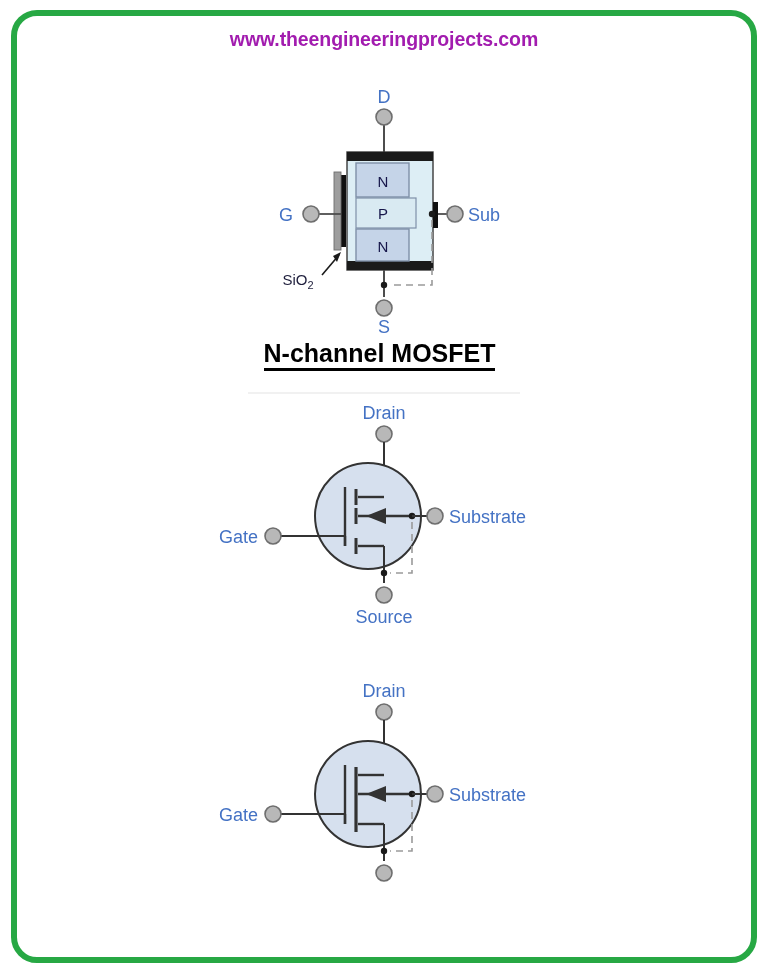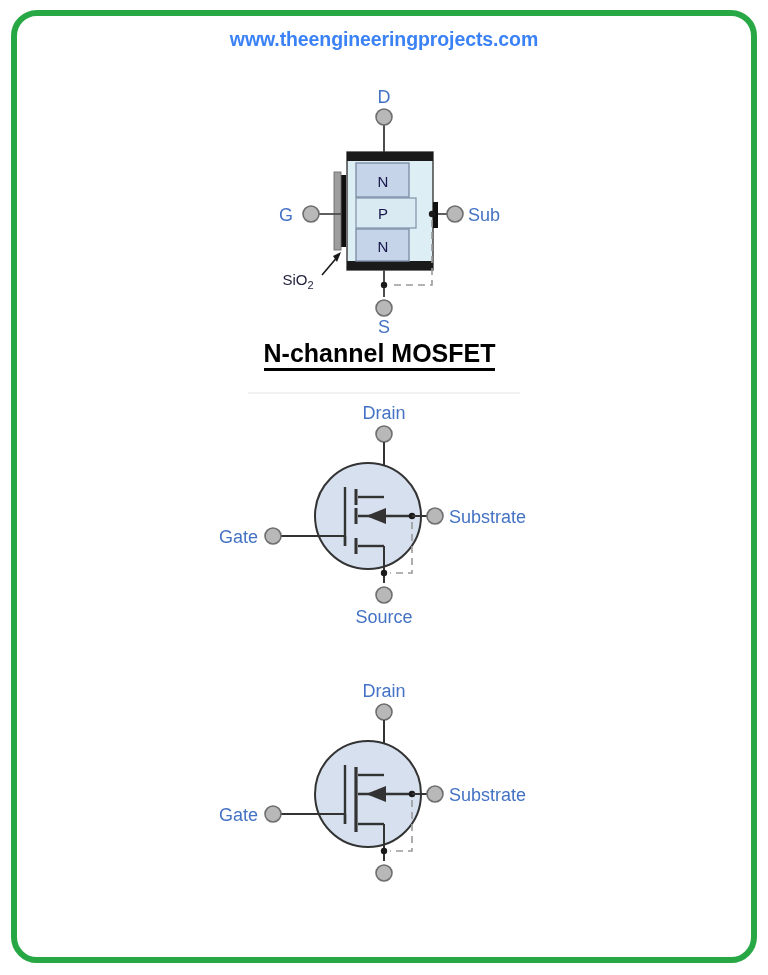--- a/index.html
+++ b/index.html
@@ -27,21 +27,21 @@
     border-radius: 26px;
     box-sizing: border-box;
     background: #ffffff;
   }
   .site-url {
     position: absolute;
     left: 0;
     top: 28px;
     width: 768px;
     text-align: center;
-    color: #3b82f6;
+    color: #a21caf;
     font-size: 19.5px;
     font-weight: bold;
     letter-spacing: -0.1px;
   }
   .section-title {
     position: absolute;
     left: 0;
     top: 339px;
     width: 759px;
     text-align: center;

